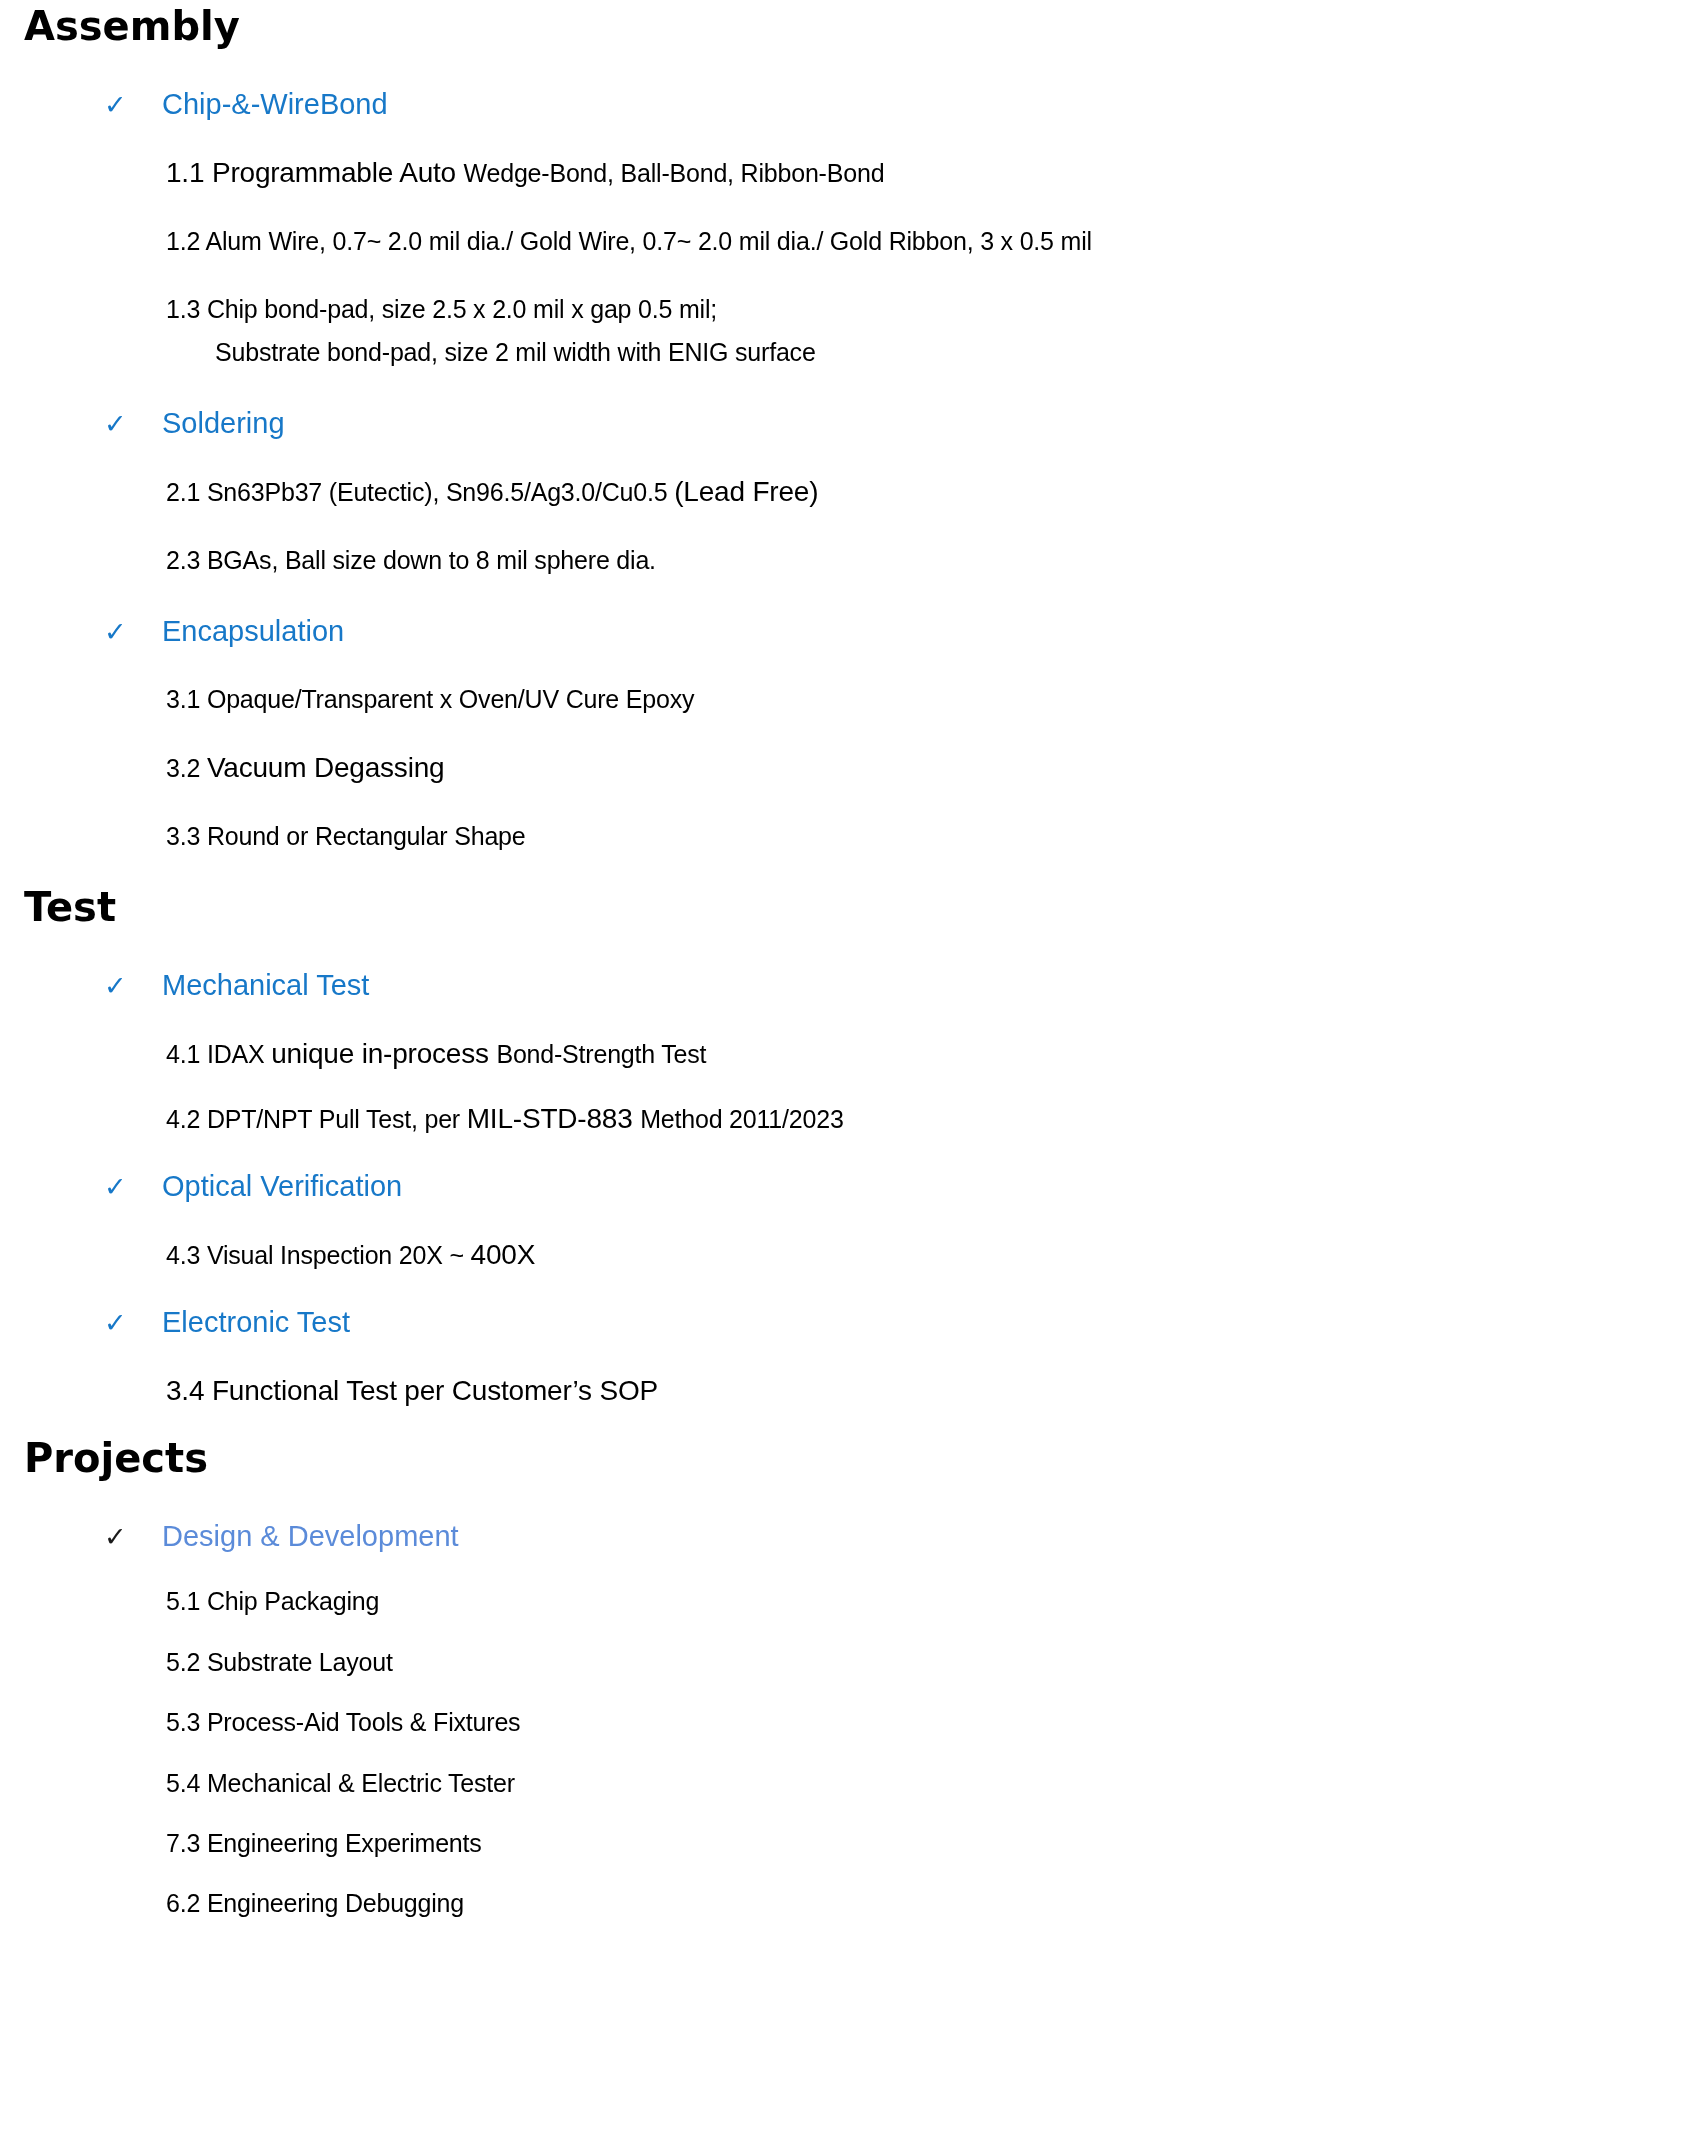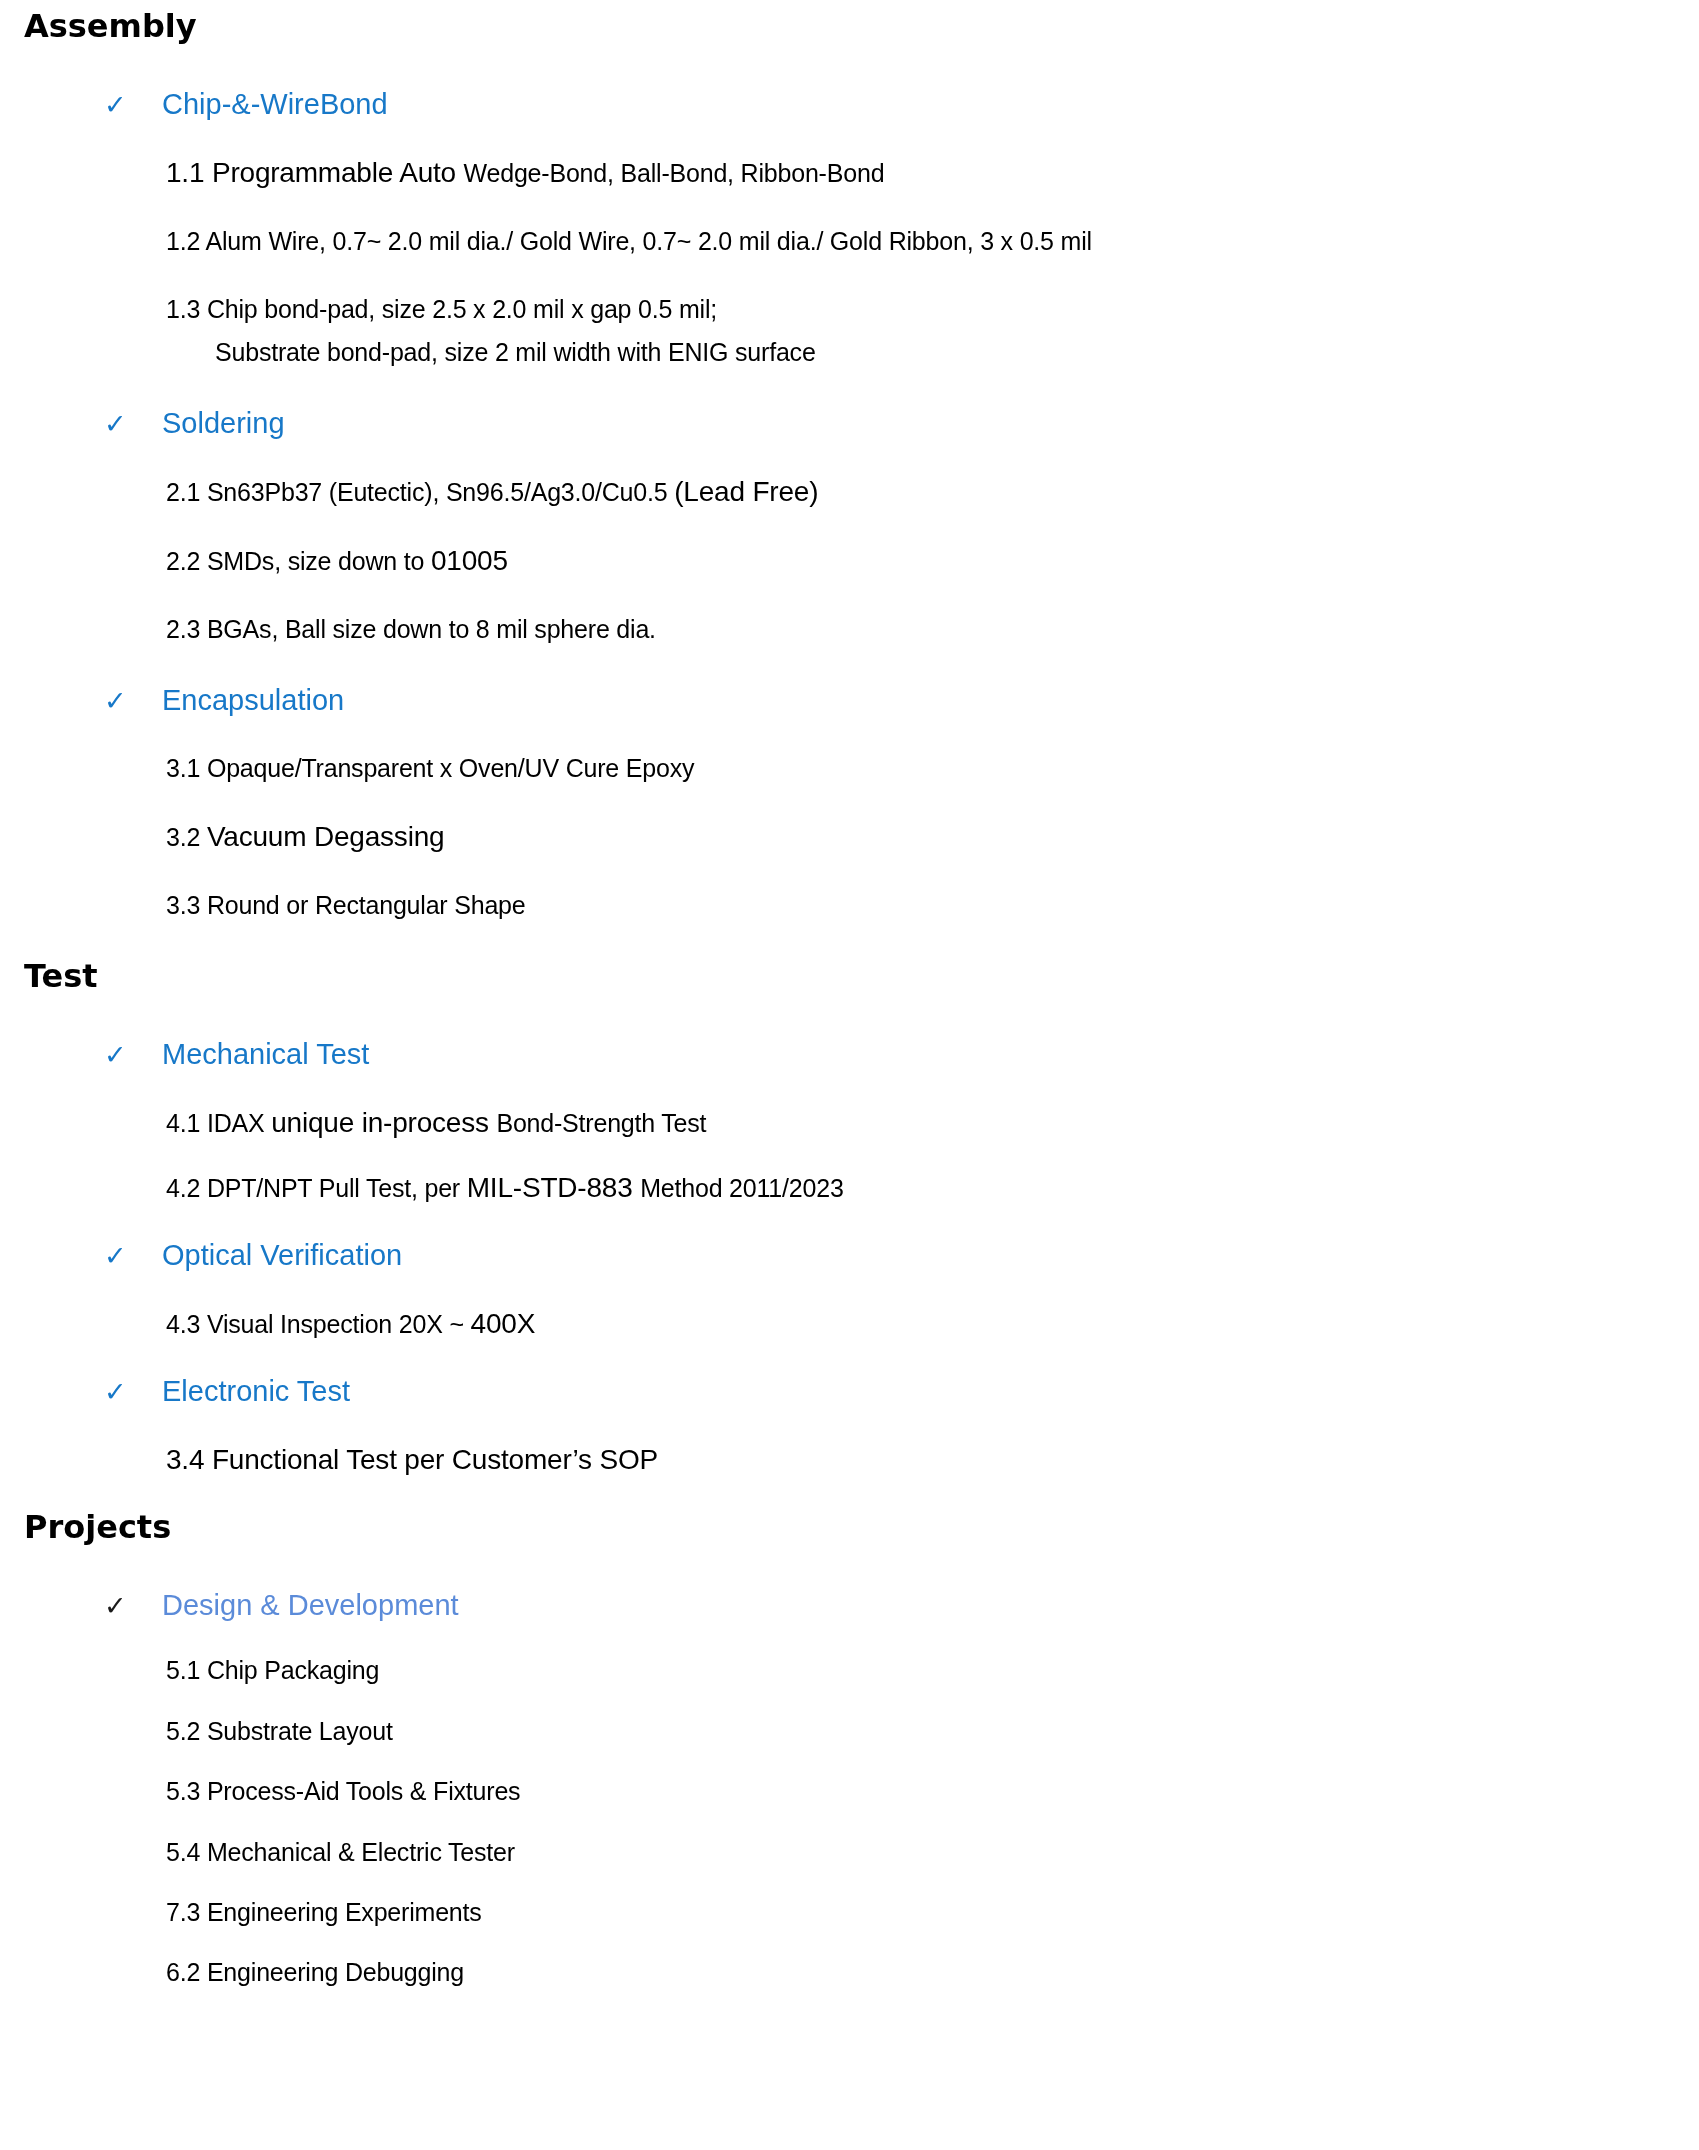--- a/index.html
+++ b/index.html
@@ -10,21 +10,21 @@
     color:var(--body,#000);
     overflow:hidden;
   }
   .doc{padding:6.4px 24px 0 24px;}
   .section{}
   .section-test{margin-top:22px;}
   .section-projects{}
   .h1{
     font-family:"DejaVu Sans",sans-serif;
     font-weight:700;
-    font-size:32px;line-height:41px;
+    font-size:40px;line-height:41px;
     margin:0 0 37px 0;
     color:var(--heading,#000);
   }
   .group{margin-left:80px;}
   .subhead{
     font-size:29px;line-height:40px;
     margin:0 0 30px 0;
     white-space:nowrap;
   }
   .section-projects .subhead{margin-bottom:27px;}
@@ -58,21 +58,20 @@
         <div class="group">
           <div class="subhead"><span class="check accent-blue">✓</span><span class="label accent-blue">Chip-&amp;-WireBond</span></div>
           <div class="item"><span class="big">1.1 Programmable Auto </span><span class="">Wedge-Bond, Ball-Bond, Ribbon-Bond</span></div>
           <div class="item"><span class="">1.2 Alum Wire, 0.7~ 2.0 mil dia./ Gold Wire, 0.7~ 2.0 mil dia./ Gold Ribbon, 3 x 0.5 mil</span></div>
           <div class="item tight"><span class="">1.3 Chip bond-pad, size 2.5 x 2.0 mil x gap 0.5 mil;</span></div>
           <div class="item cont"><span class="">Substrate bond-pad, size 2 mil width with ENIG surface</span></div>
         </div>
         <div class="group">
           <div class="subhead"><span class="check accent-blue">✓</span><span class="label accent-blue">Soldering</span></div>
           <div class="item"><span class="">2.1 Sn63Pb37 (Eutectic), Sn96.5/Ag3.0/Cu0.5 </span><span class="big">(Lead Free)</span></div>
-          <div class="item"><span class="">2.2 SMDs, size down to </span><span class="big">01005</span></div>
           <div class="item"><span class="">2.3 BGAs, Ball size down to 8 mil sphere dia.</span></div>
         </div>
         <div class="group">
           <div class="subhead"><span class="check accent-blue">✓</span><span class="label accent-blue">Encapsulation</span></div>
           <div class="item"><span class="">3.1 Opaque/Transparent x Oven/UV Cure Epoxy</span></div>
           <div class="item"><span class="">3.2 </span><span class="big">Vacuum Degassing</span></div>
           <div class="item"><span class="">3.3 Round or Rectangular Shape</span></div>
         </div>
       </section>
       <section class="section section-test">

